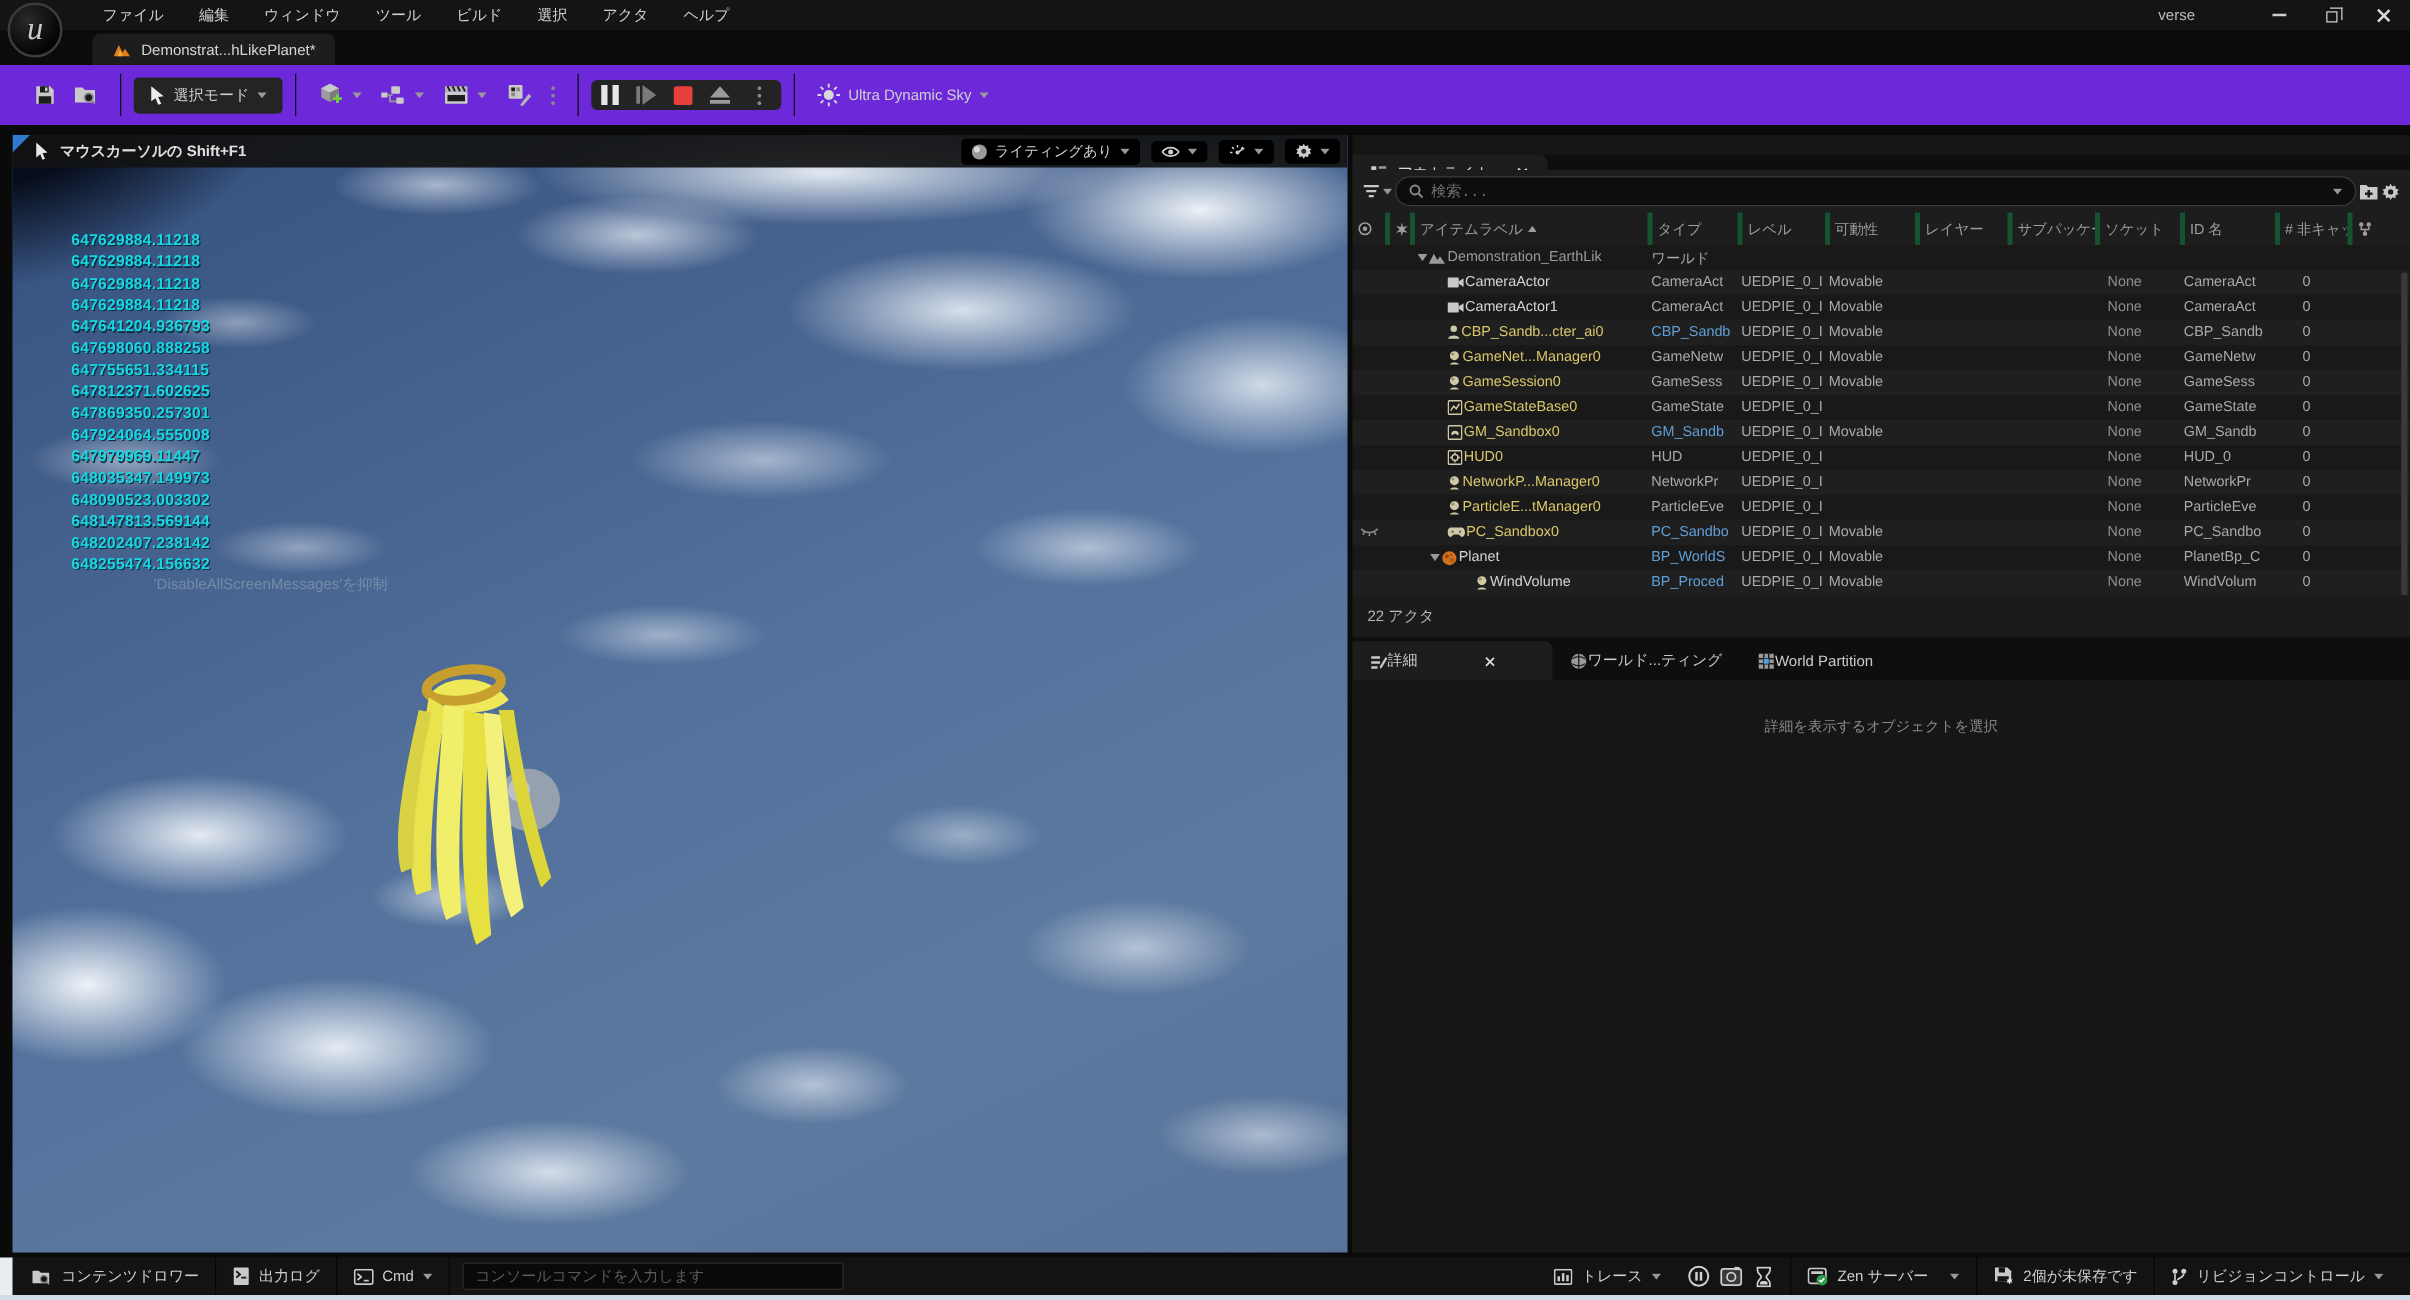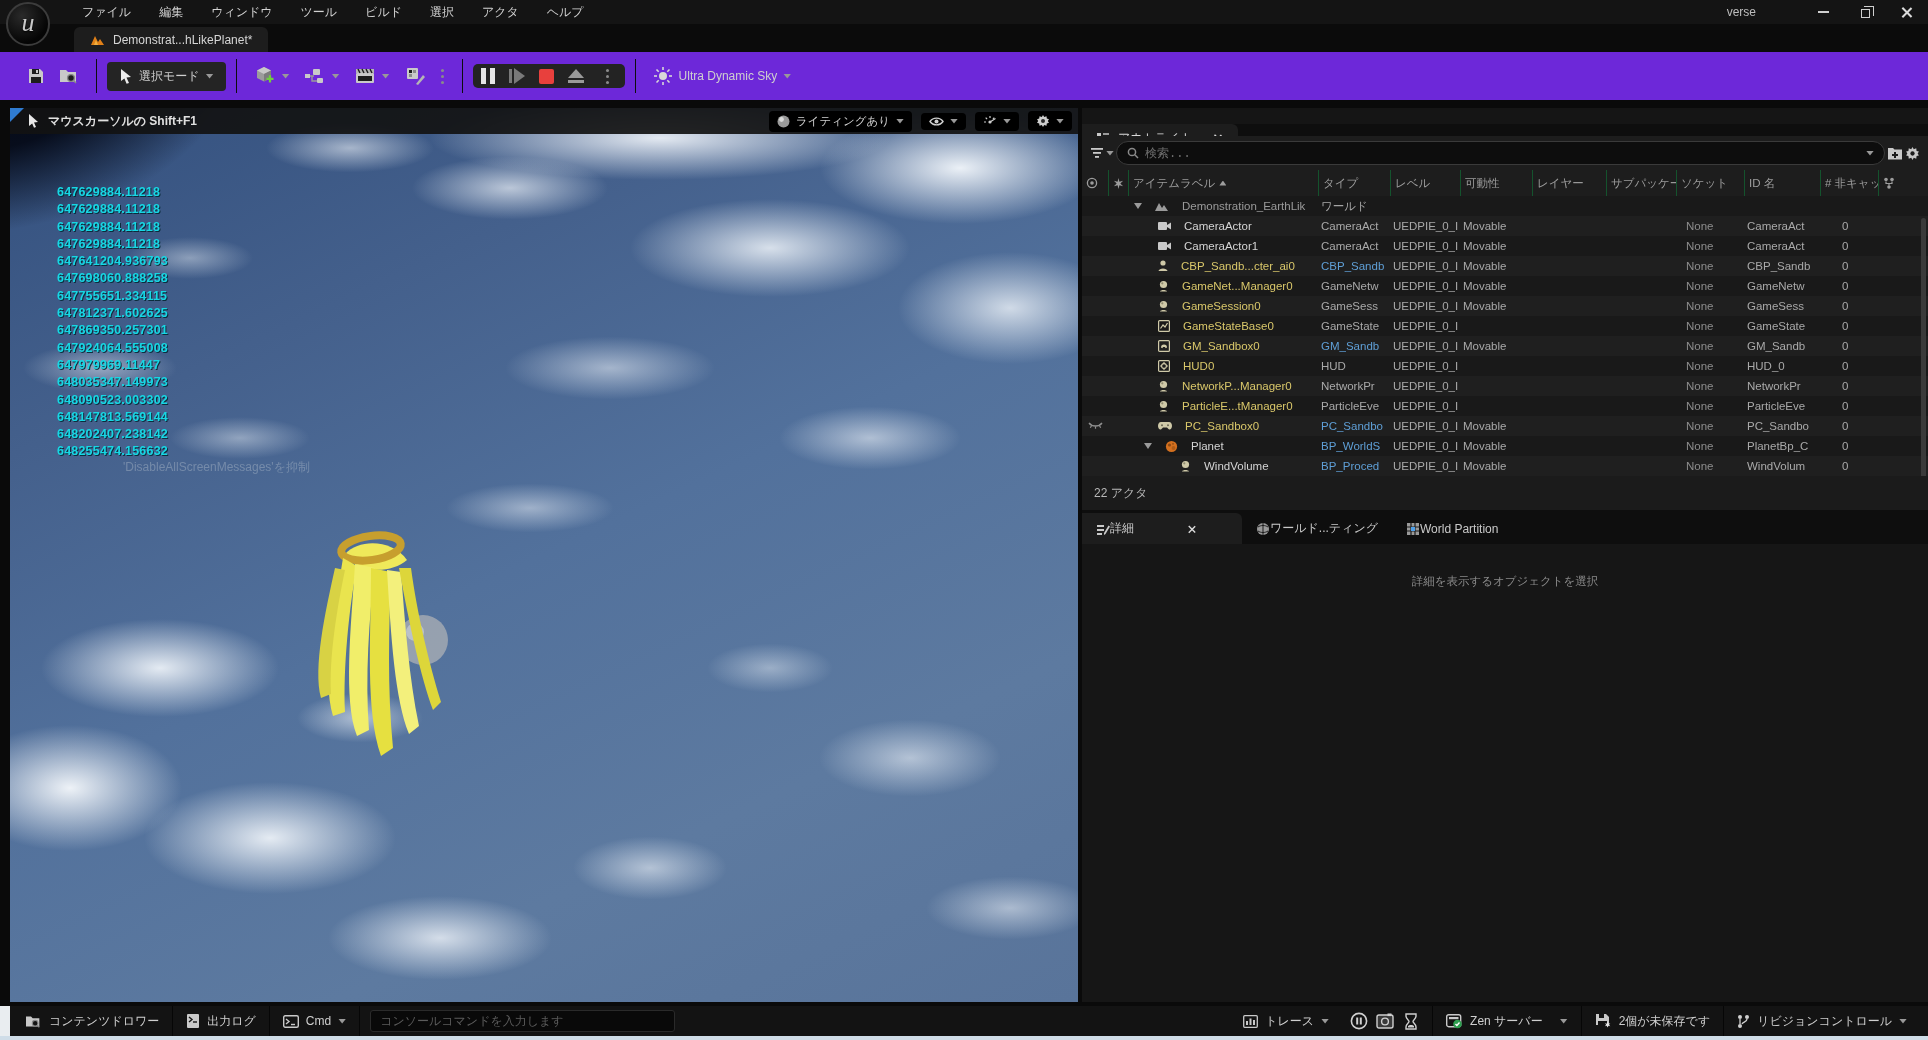--- a/index.html
+++ b/index.html
@@ -102,28 +102,28 @@
   .rp-tabbar { position:absolute; left:0; top:16px; width:100%; height:28px; background:#0e0e0e; }
   .rp-tab { position:absolute; left:0; top:0; height:28px; background:#1d1d1d; display:flex; align-items:center;
             gap:8px; padding:0 14px; color:#d8d8d8; border-radius:0 6px 0 0; }
   .searchrow { position:absolute; left:0; top:28px; width:100%; height:34px; background:#1d1d1d;
                display:flex; align-items:center; padding:0 8px; gap:2px;font-family:Liberation Mono, monospace; }
   .searchbox { flex:1; height:24px; background:#0d0d0d; border:1px solid #3a3a3a; border-radius:12px;
                display:flex; align-items:center; padding:0 10px; gap:6px; color:#6f6f6f; }
   .grid { display:grid; grid-template-columns:26px 20px 190px 72px 70px 72px 74px 70px 68px 76px 58px 1fr; }
   .ohead { position:absolute; left:0; top:62px; width:100%; height:26px; background:#1d1d1d;
            align-items:center; color:#9d9d9d; font-size:11.5px; }
-  .ohead > div { padding:5px 4px; border-left:1px solid #14532d; height:26px; display:flex; align-items:center; gap:4px; overflow:hidden; white-space:nowrap; }
+  .ohead > div { padding:5px 4px; border-left:4px solid #14532d; height:26px; display:flex; align-items:center; gap:4px; overflow:hidden; white-space:nowrap; }
   .ohead > div:first-child { border-left:none; }
   .sortarrow { width:7px; height:5px; clip-path:polygon(50% 0,100% 100%,0 100%); background:#9d9d9d; }
   .orows { position:absolute; left:0; top:88px; width:100%; }
   .orow { height:20px; align-items:center; font-size:11.5px; color:#a9a9a9; background:#191919; }
   .orow.alt { background:#1f1f1f; }
   .orow > div { overflow:hidden; white-space:nowrap; padding:0 3px; }
-  .lblcell { display:flex; align-items:center; gap:13px; }
+  .lblcell { display:flex; align-items:center; gap:1px; }
   .lbl-y { color:#d9c briefly; }
   .lbl-y { color:#d9c76a; } .lbl-w { color:#d4d4d4; } .lbl-g { color:#9a9a9a; }
   .lnk { color:#5f9fd6; border-bottom:1px dotted #5f9fd6; }
   .exp { width:8px; height:6px; clip-path:polygon(0 0,100% 0,50% 100%); background:#9a9a9a; flex:none; }
   .oscroll { position:absolute; right:2px; top:110px; width:5px; height:280px; background:#3a3a3a; border-radius:3px; }
   .ostatus { position:absolute; left:0; top:368px; width:100%; height:34px; background:#1b1b1b;
              display:flex; align-items:center; padding:0 12px; color:#b8b8b8; }
   .dtabbar { position:absolute; left:0; top:402px; width:100%; height:34px; background:#0e0e0e;
              display:flex; align-items:flex-end; }
   .dtab { height:31px; display:flex; align-items:center; gap:0; padding:0 14px; color:#c9c9c9; }

